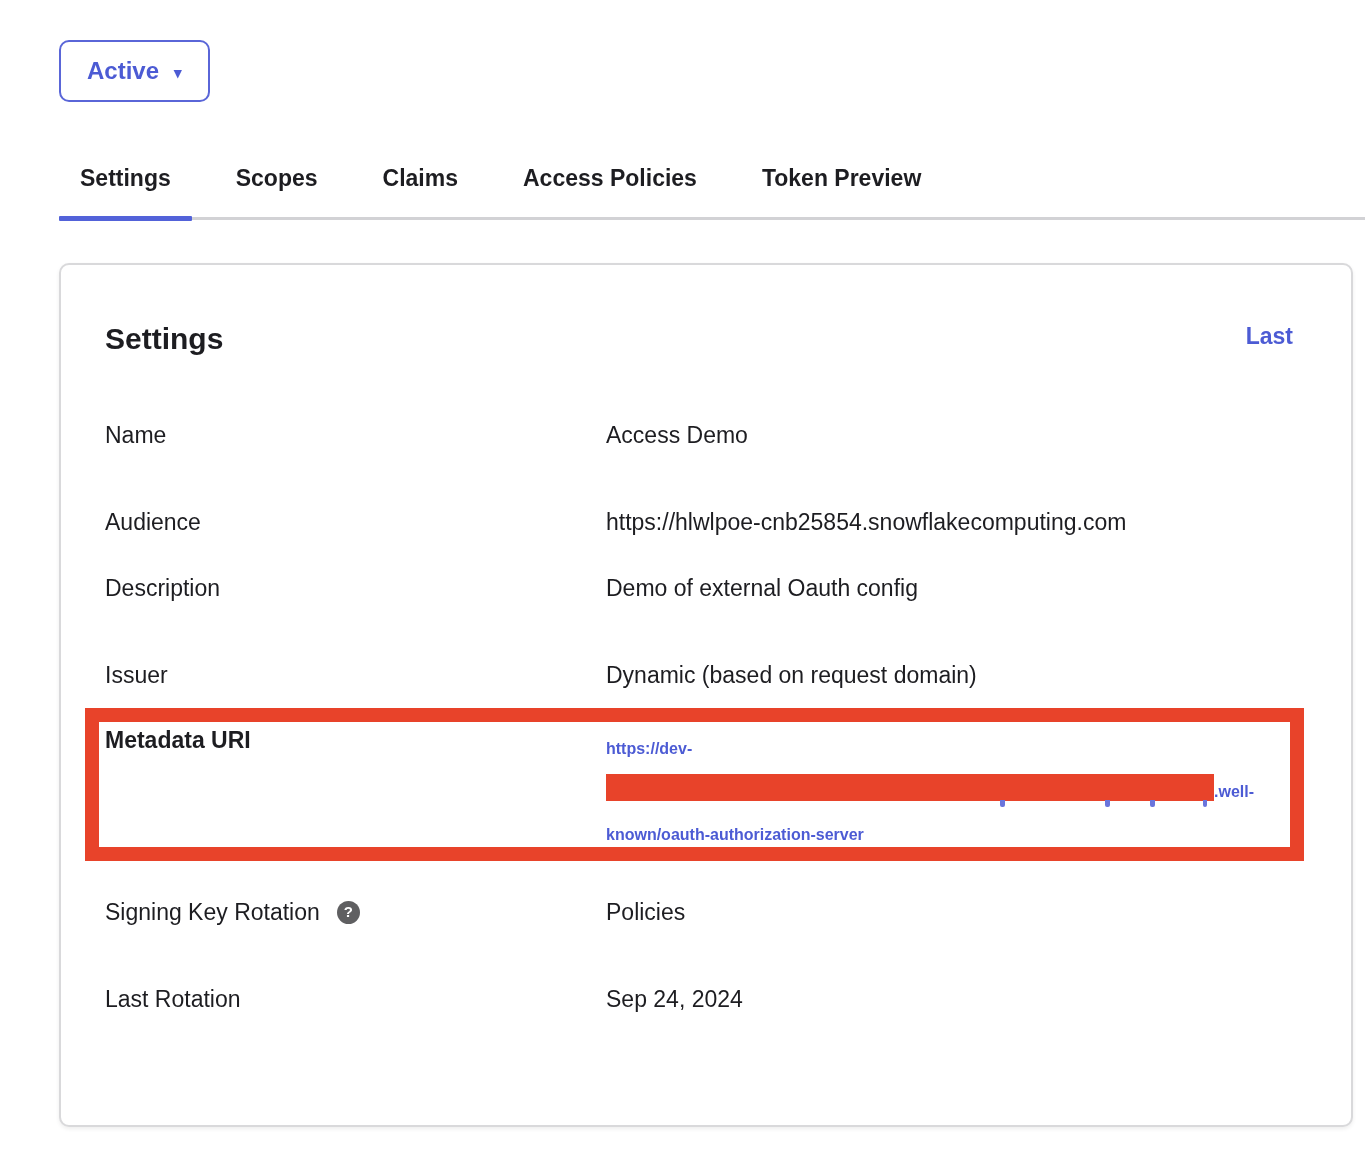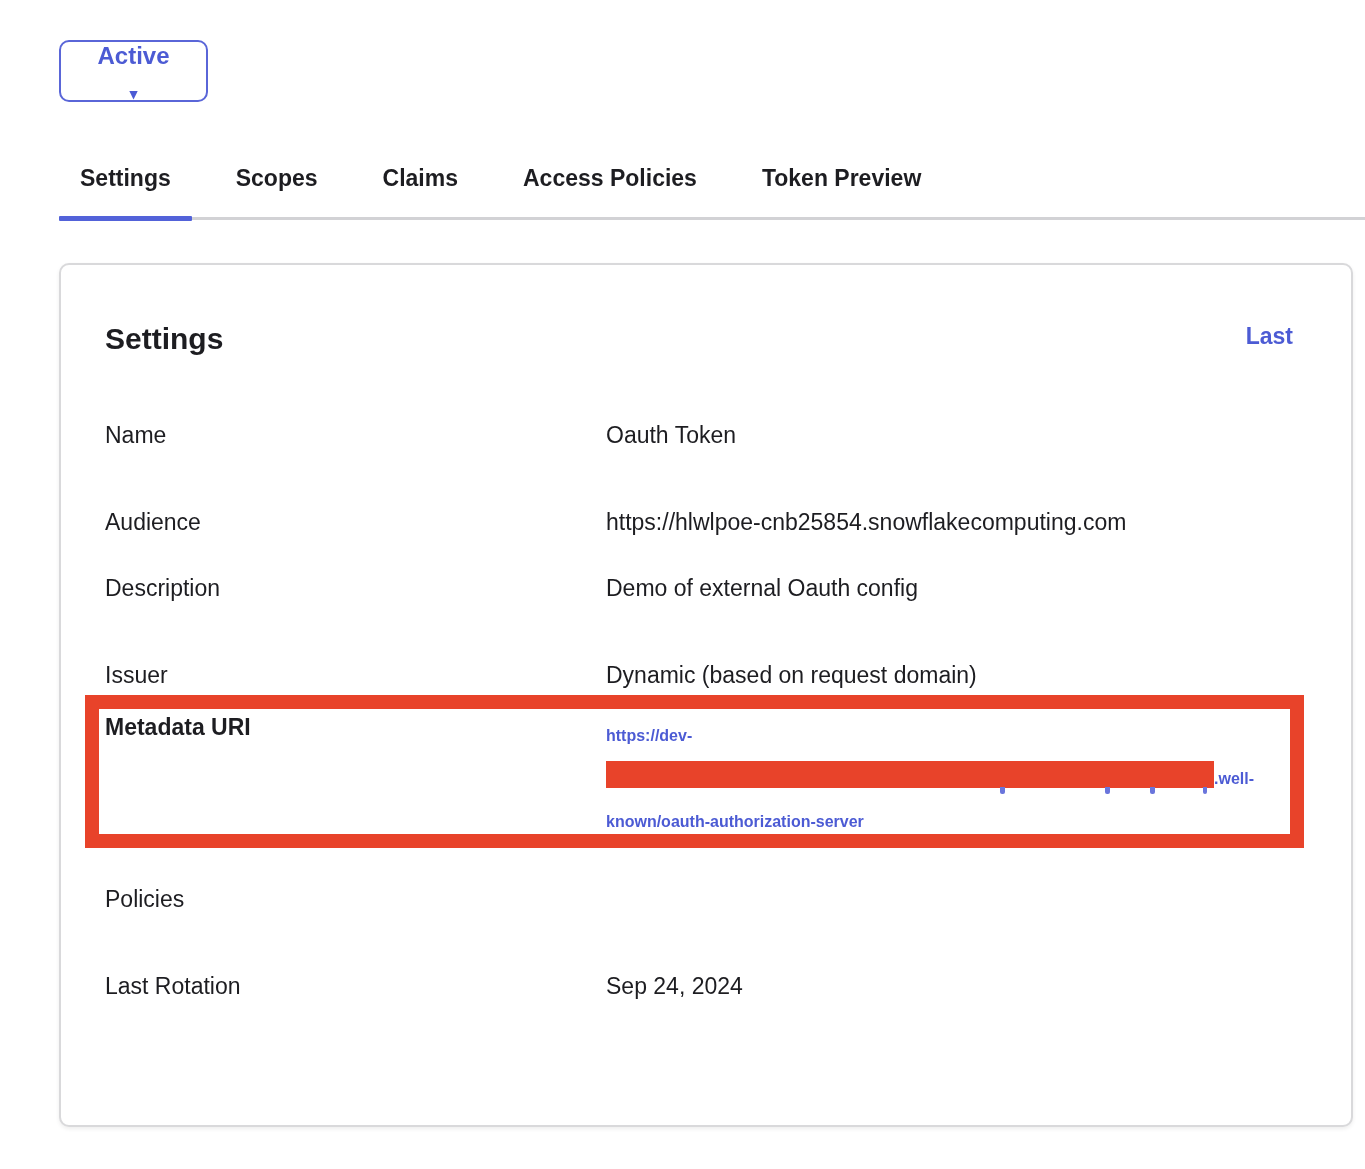--- a/index.html
+++ b/index.html
@@ -19,21 +19,20 @@
     height: 62px; min-width: 149px;
     display: inline-flex; align-items: center; justify-content: center; gap: 15px;
     padding: 0 26px;
     background: #ffffff;
     border: 2px solid #5a66d8;
     border-radius: 10px;
     color: #4c5bd4;
     font-size: 24px; font-weight: 700;
     font-family: "Liberation Sans", sans-serif;
     cursor: pointer;
-    flex-direction: column;
   }
   .status-btn .caret { font-size: 15px; line-height: 1; transform: translateY(1px); }
 
   
   .tabs {
     position: absolute; left: 59px; top: 155px;
     width: 1306px;
     display: flex; gap: 23px;
     border-bottom: 3px solid #d2d2d5;
   }
@@ -66,21 +65,21 @@
   .edit-link {
     font-size: 23px; font-weight: 700; color: #4c5bd4;
     text-decoration: none; cursor: pointer; margin-right: 14px; line-height: 30px;
   }
 
   .fields { margin-top: 65px; }
   .row { display: flex; align-items: flex-start; font-size: 23px; line-height: 26px; margin-bottom: 61px; }
   .row .label { width: 501px; flex-shrink: 0; color: #1d1d21; display: flex; align-items: center; }
   .row .value { color: #1d1d21; }
   .row-audience { margin-bottom: 40px; }
-  .row-issuer { margin-bottom: 26px; }
+  .row-issuer { margin-bottom: 39px; }
   .row-metadata { margin-bottom: 43px; position: relative; font-weight: bold; }
   .row-signing { margin-bottom: 61px; }
   .row-last { margin-bottom: 5px; }
 
   
   .annotation-box {
     position: absolute;
     left: -20px; top: -19px; right: 3px; height: 153px;
     border: 14px solid #e8432a;
     pointer-events: none;
@@ -136,21 +135,21 @@
 
     <div class="card-header">
       <h2 class="card-title">Settings</h2>
       <a class="edit-link">Last</a>
     </div>
 
     <div class="fields">
 
       <div class="row row-name">
         <div class="label">Name</div>
-        <div class="value">Oauth Token</div>
+        <div class="value">Access Demo</div>
       </div>
 
       <div class="row row-audience">
         <div class="label">Audience</div>
         <div class="value">https://hlwlpoe-cnb25854.snowflakecomputing.com</div>
       </div>
 
       <div class="row row-description">
         <div class="label">Description</div>
         <div class="value">Demo of external Oauth config</div>
@@ -167,20 +166,24 @@
         <div class="value">
           <a class="uri-link">
             <span class="uri-line">https://dev-</span>
             <span class="uri-line"><span class="redaction-bar"><span class="descender d1"></span><span class="descender d2"></span><span class="descender d3"></span><span class="descender d4"></span></span><span>.well-</span></span>
             <span class="uri-line">known/oauth-authorization-server</span>
           </a>
         </div>
       </div>
 
       <div class="row row-signing">
+        <div class="label">
+          <span>Signing Key Rotation</span>
+          <span class="help-icon">?</span>
+        </div>
         <div class="value">Policies</div>
       </div>
 
       <div class="row row-last">
         <div class="label">Last Rotation</div>
         <div class="value">Sep 24, 2024</div>
       </div>
 
     </div>
   </section>

